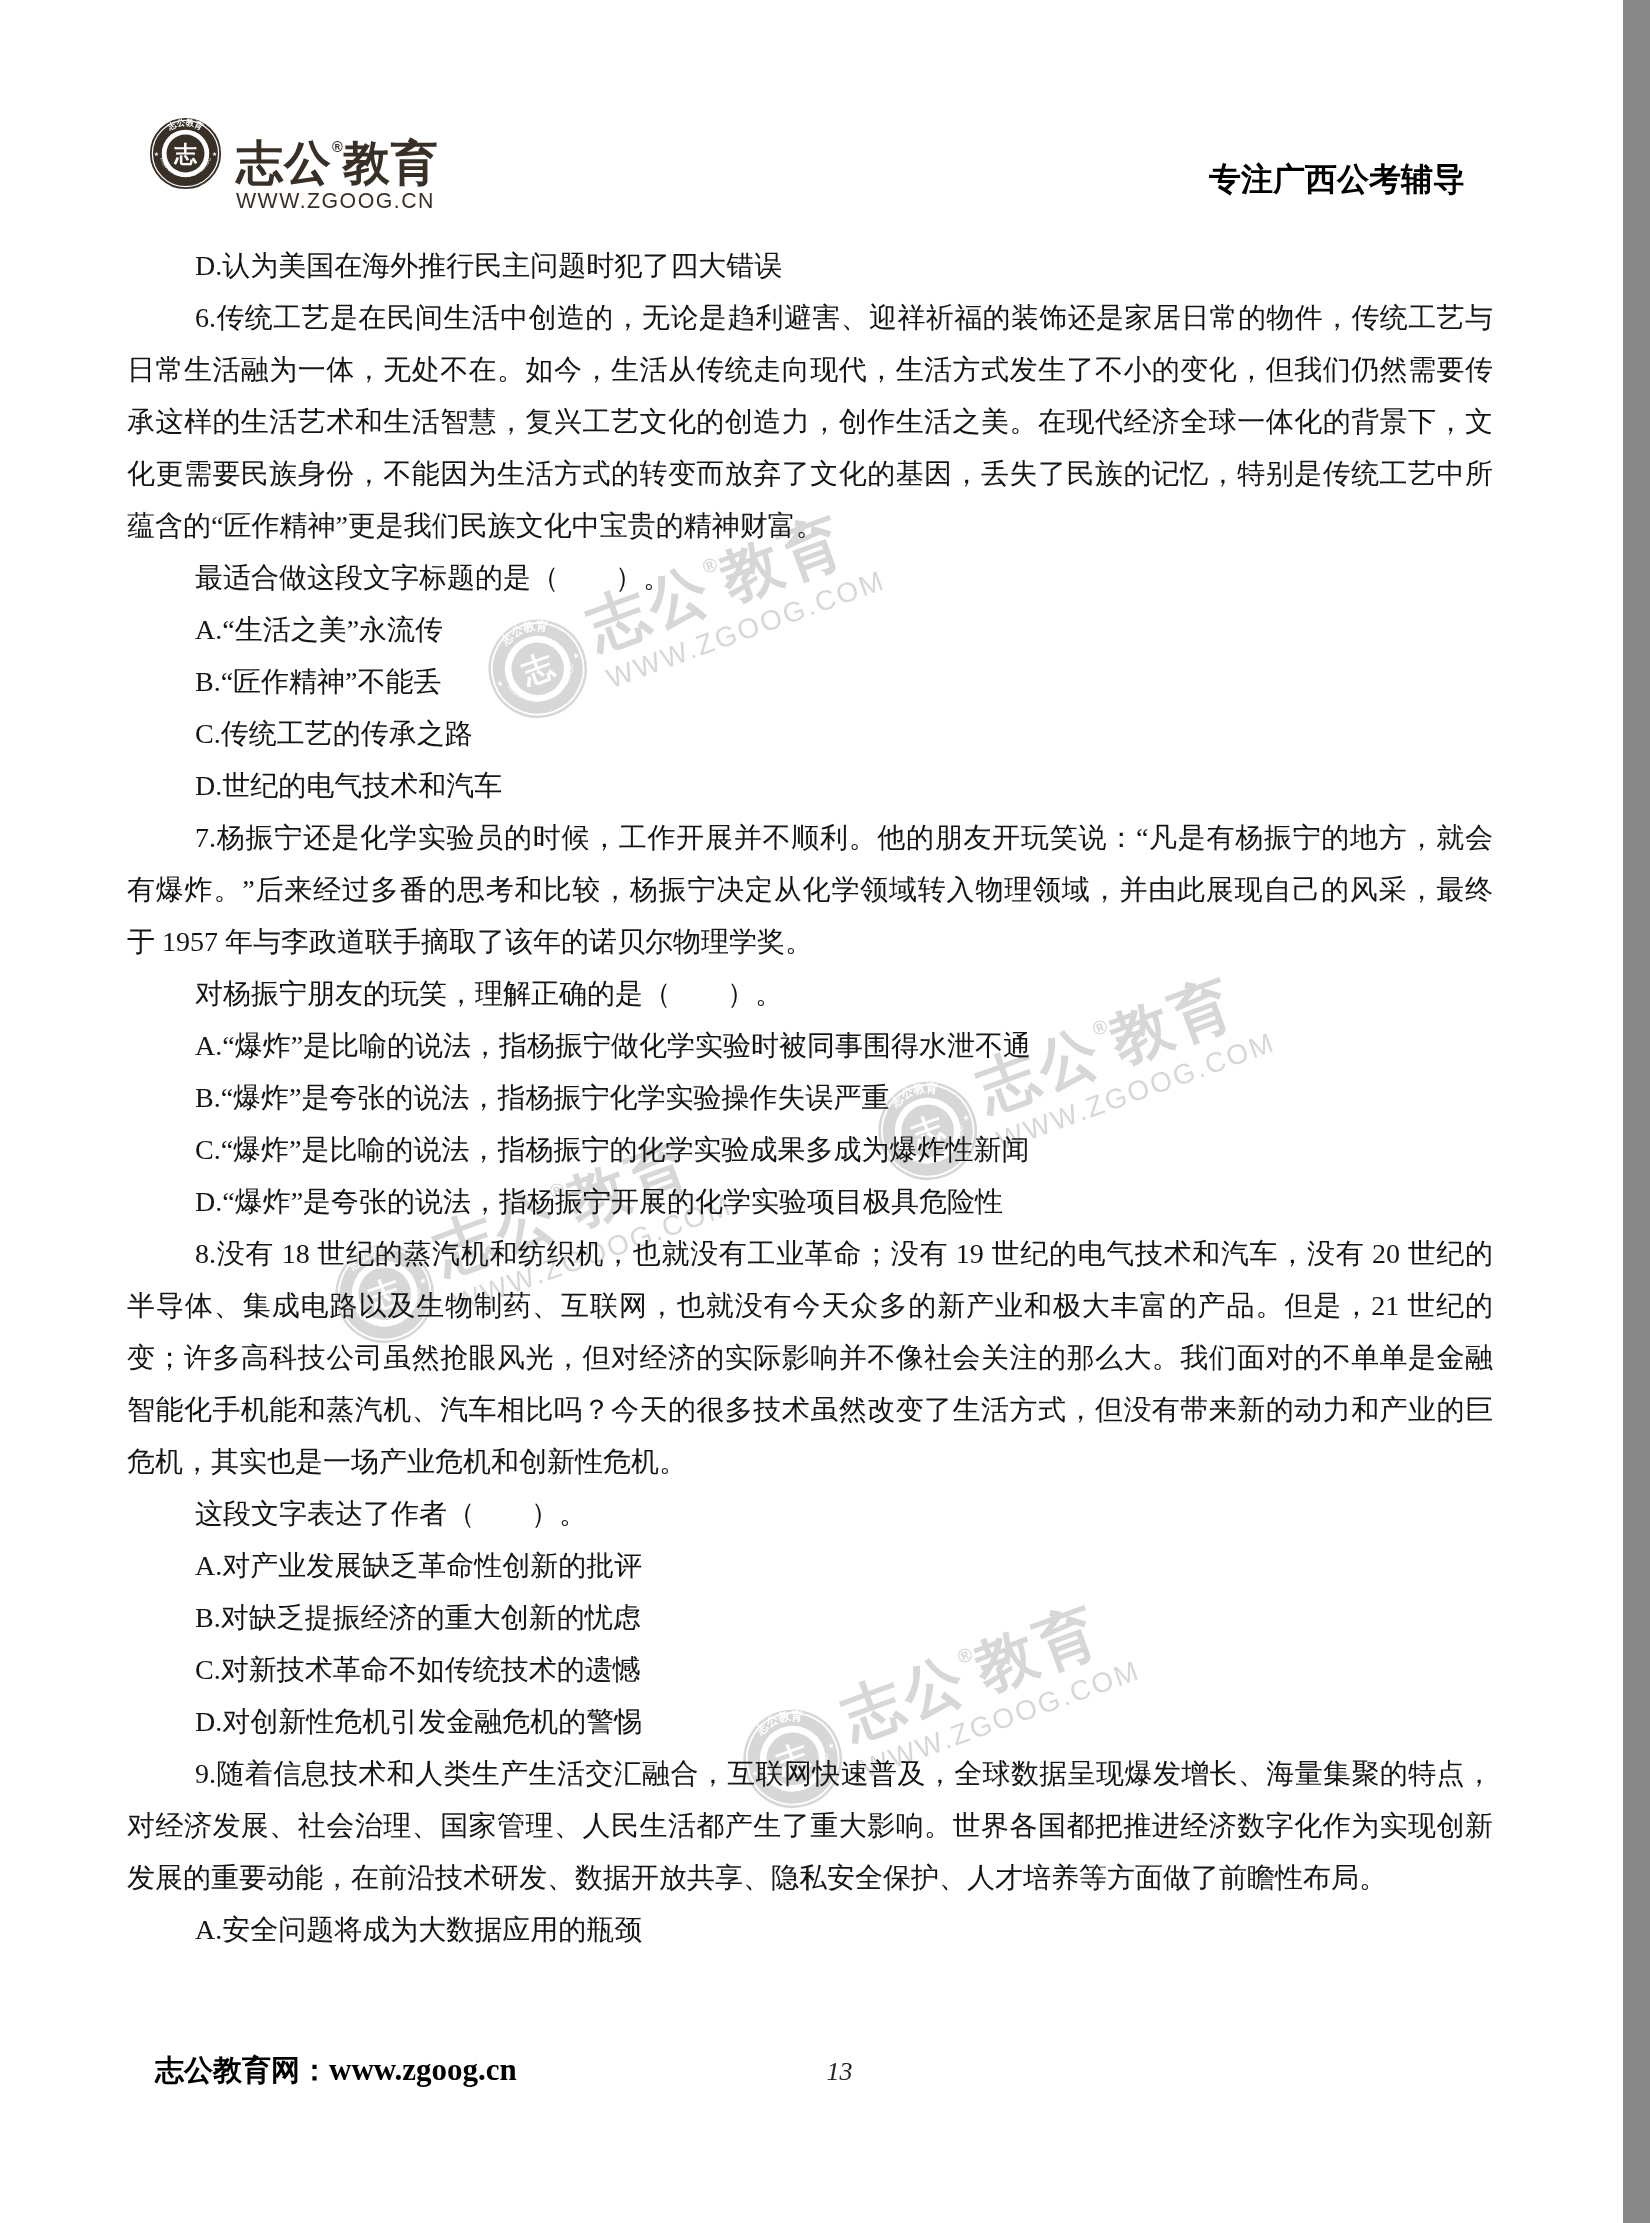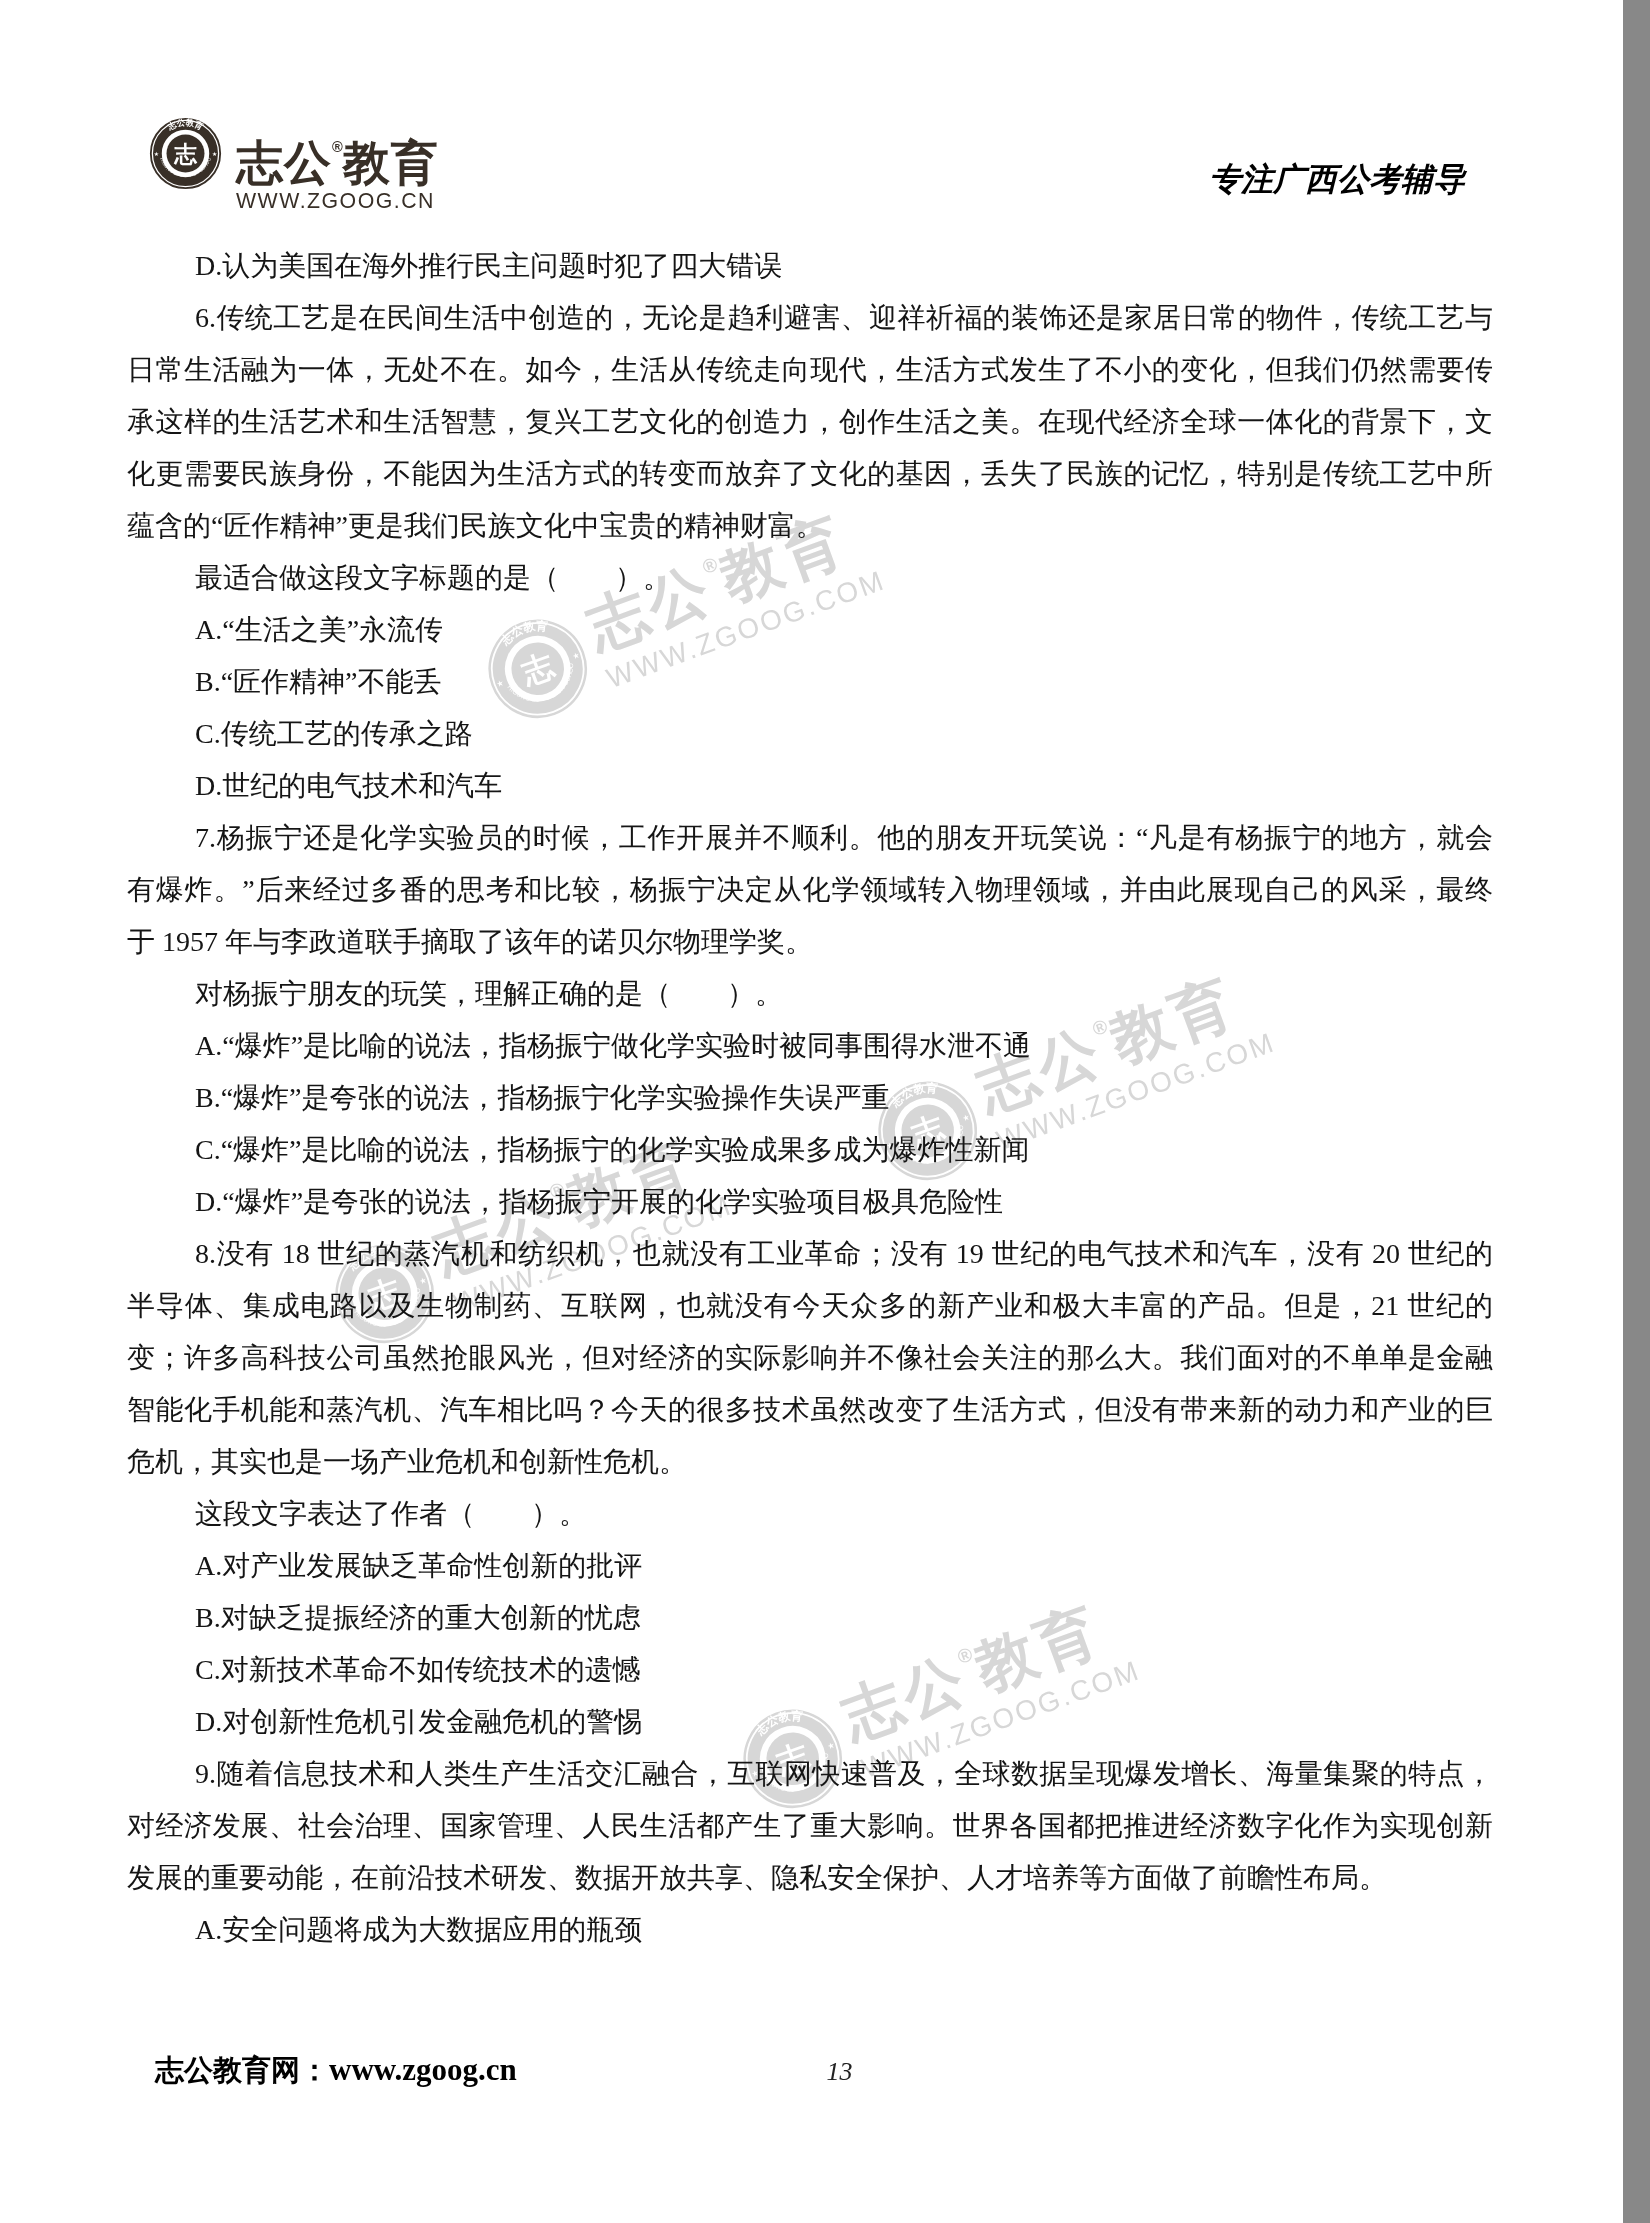--- a/index.html
+++ b/index.html
@@ -19,21 +19,21 @@
     font-weight:900;font-size:47px;line-height:50px;letter-spacing:1px;white-space:nowrap;
   }
   .brand-name sup{font-size:14.6px;vertical-align:27px;letter-spacing:0;}
   .brand-url{
     font-family:"Liberation Sans","DejaVu Sans",sans-serif;
     font-size:21.3px;line-height:23px;letter-spacing:1.5px;margin-top:1.9px;white-space:nowrap;
   }
   .tagline{
     position:absolute;right:158px;top:162px;
     font-family:"Liberation Sans","DejaVu Sans",sans-serif;
-    font-weight:bold;font-size:32px;line-height:35px;color:#000;white-space:nowrap;font-style:italic;
+    font-weight:bold;font-size:32px;line-height:35px;color:#000;white-space:nowrap;
   }
   
   .wm{
     position:absolute;display:flex;align-items:center;gap:11.6px;
     color:#d7d7d7;transform:rotate(-20deg);z-index:0;white-space:nowrap;
     user-select:none;
   }
   .wm-seal{width:101px;height:101px;flex:0 0 auto;}
   .wm-seal svg{width:100%;height:100%;display:block;}
   .wm-title{

